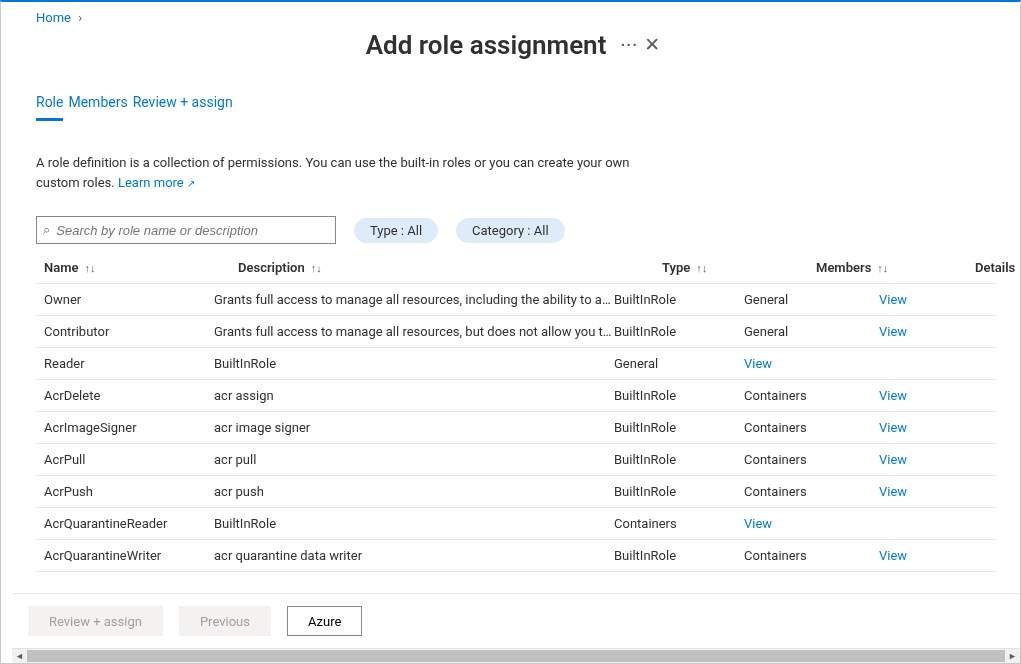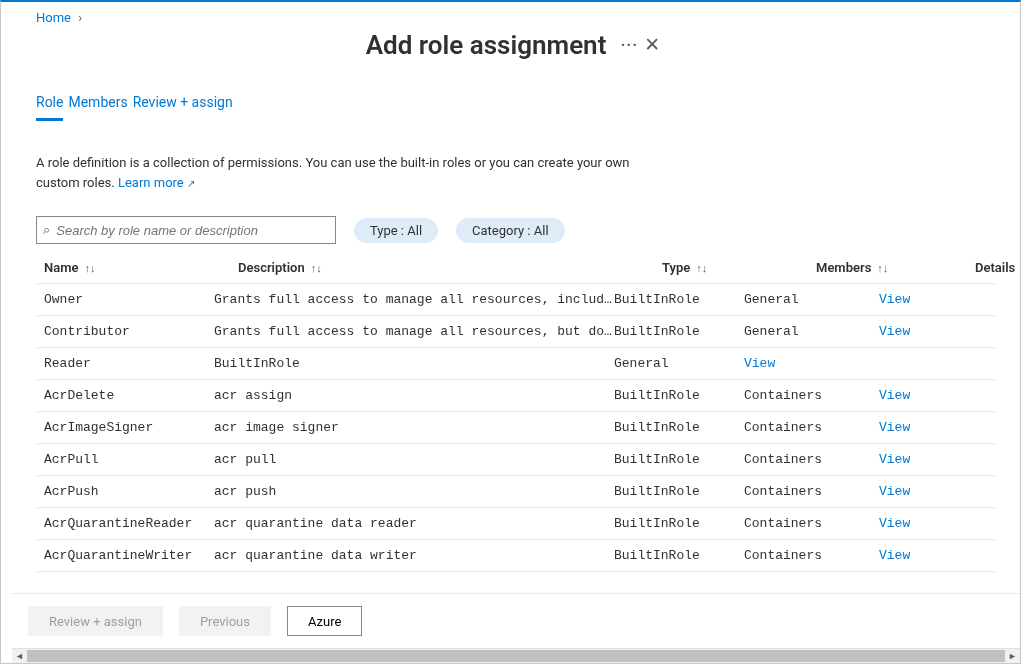--- a/index.html
+++ b/index.html
@@ -157,21 +157,20 @@
     }
     .thead .sort-icon {
       font-weight: 400;
       color: #605e5c;
       font-size: 11px;
       margin-left: 6px;
     }
     .trow {
       border-bottom: 1px solid #edebe9;
       color: #323130;
-      font-family: Liberation Mono, monospace;
     }
     .trow .desc {
       white-space: nowrap;
       overflow: hidden;
       text-overflow: ellipsis;
     }
     .trow .view-link {
       color: #0078d4;
       cursor: pointer;
     }
@@ -320,21 +319,20 @@
           </div>
           <div class="trow">
             <div>AcrPush</div>
             <div class="desc">acr push</div>
             <div>BuiltInRole</div>
             <div>Containers</div>
             <div class="view-link">View</div>
           </div>
           <div class="trow">
             <div>AcrQuarantineReader</div>
-            <div class="desc">acr quarantine data reader</div>
             <div>BuiltInRole</div>
             <div>Containers</div>
             <div class="view-link">View</div>
           </div>
           <div class="trow">
             <div>AcrQuarantineWriter</div>
             <div class="desc">acr quarantine data writer</div>
             <div>BuiltInRole</div>
             <div>Containers</div>
             <div class="view-link">View</div>

